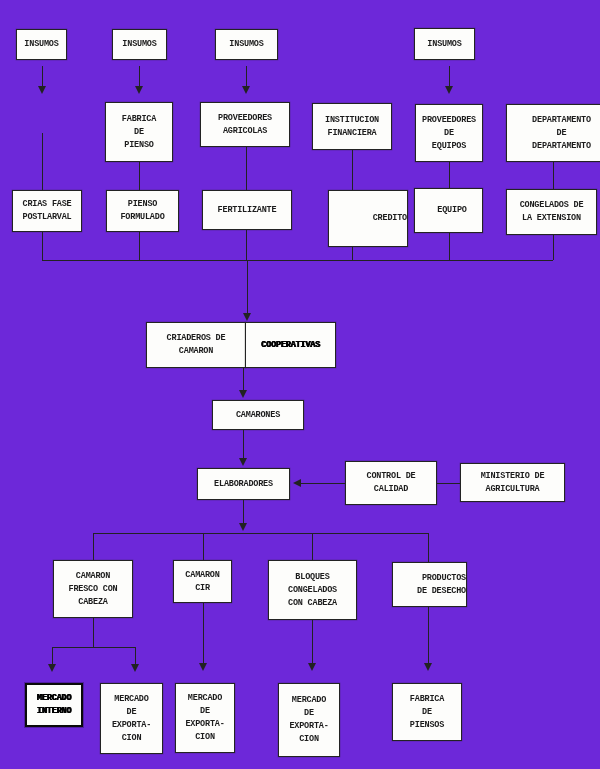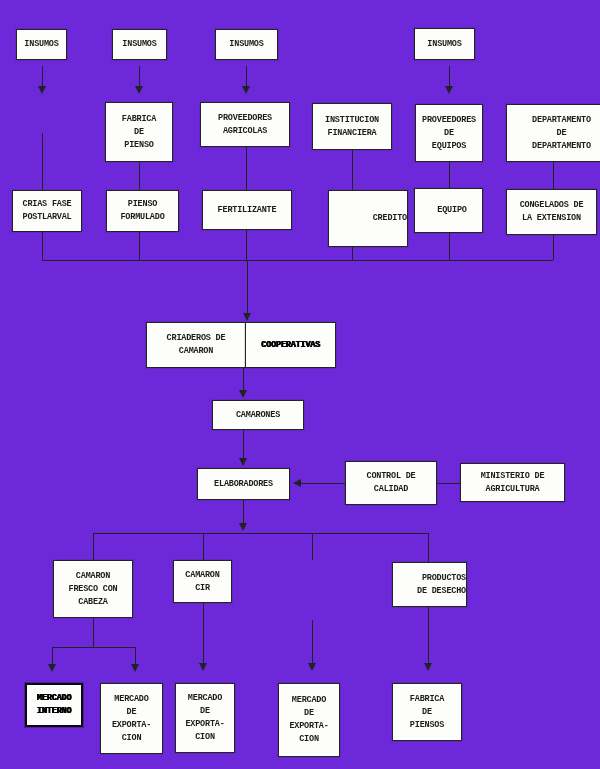--- a/index.html
+++ b/index.html
@@ -173,20 +173,25 @@
     </div>
     <div class="node" style="left: 53px; top: 560px; width: 80px; height: 58px;">
       <div class="ln">CAMARON</div>
       <div class="ln">FRESCO CON</div>
       <div class="ln">CABEZA</div>
     </div>
     <div class="node" style="left: 173px; top: 560px; width: 59px; height: 43px;">
       <div class="ln">CAMARON</div>
       <div class="ln">CIR</div>
     </div>
+    <div class="node" style="left: 268px; top: 560px; width: 89px; height: 60px;">
+      <div class="ln">BLOQUES</div>
+      <div class="ln">CONGELADOS</div>
+      <div class="ln">CON CABEZA</div>
+    </div>
     <div class="node" style="left: 392px; top: 562px; width: 75px; height: 45px; align-items: flex-end;">
       <div class="ln">PRODUCTOS</div>
       <div class="ln">DE DESECHO</div>
     </div>
     <div class="node bold em" style="left: 25px; top: 683px; width: 58px; height: 44px;">
       <div class="ln">MERCADO</div>
       <div class="ln">INTERNO</div>
     </div>
     <div class="node" style="left: 100px; top: 683px; width: 63px; height: 71px;">
       <div class="ln">MERCADO</div>

